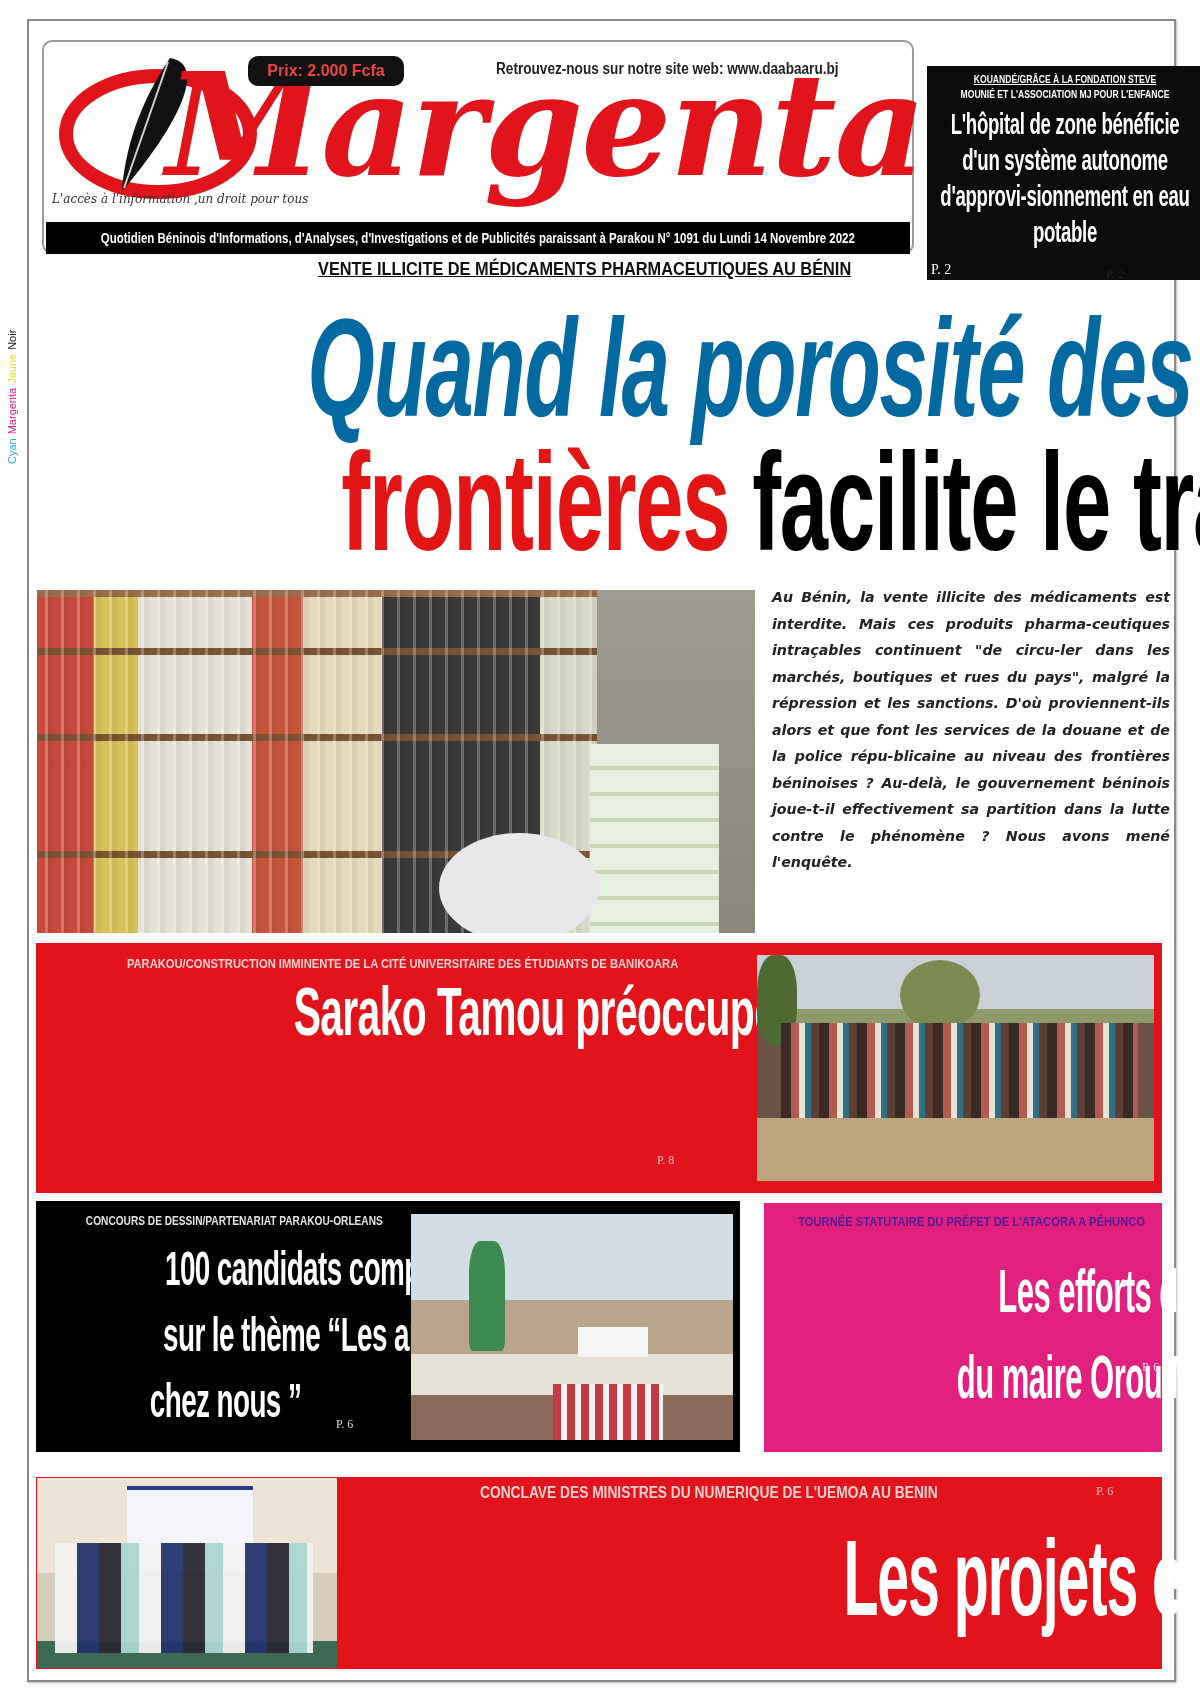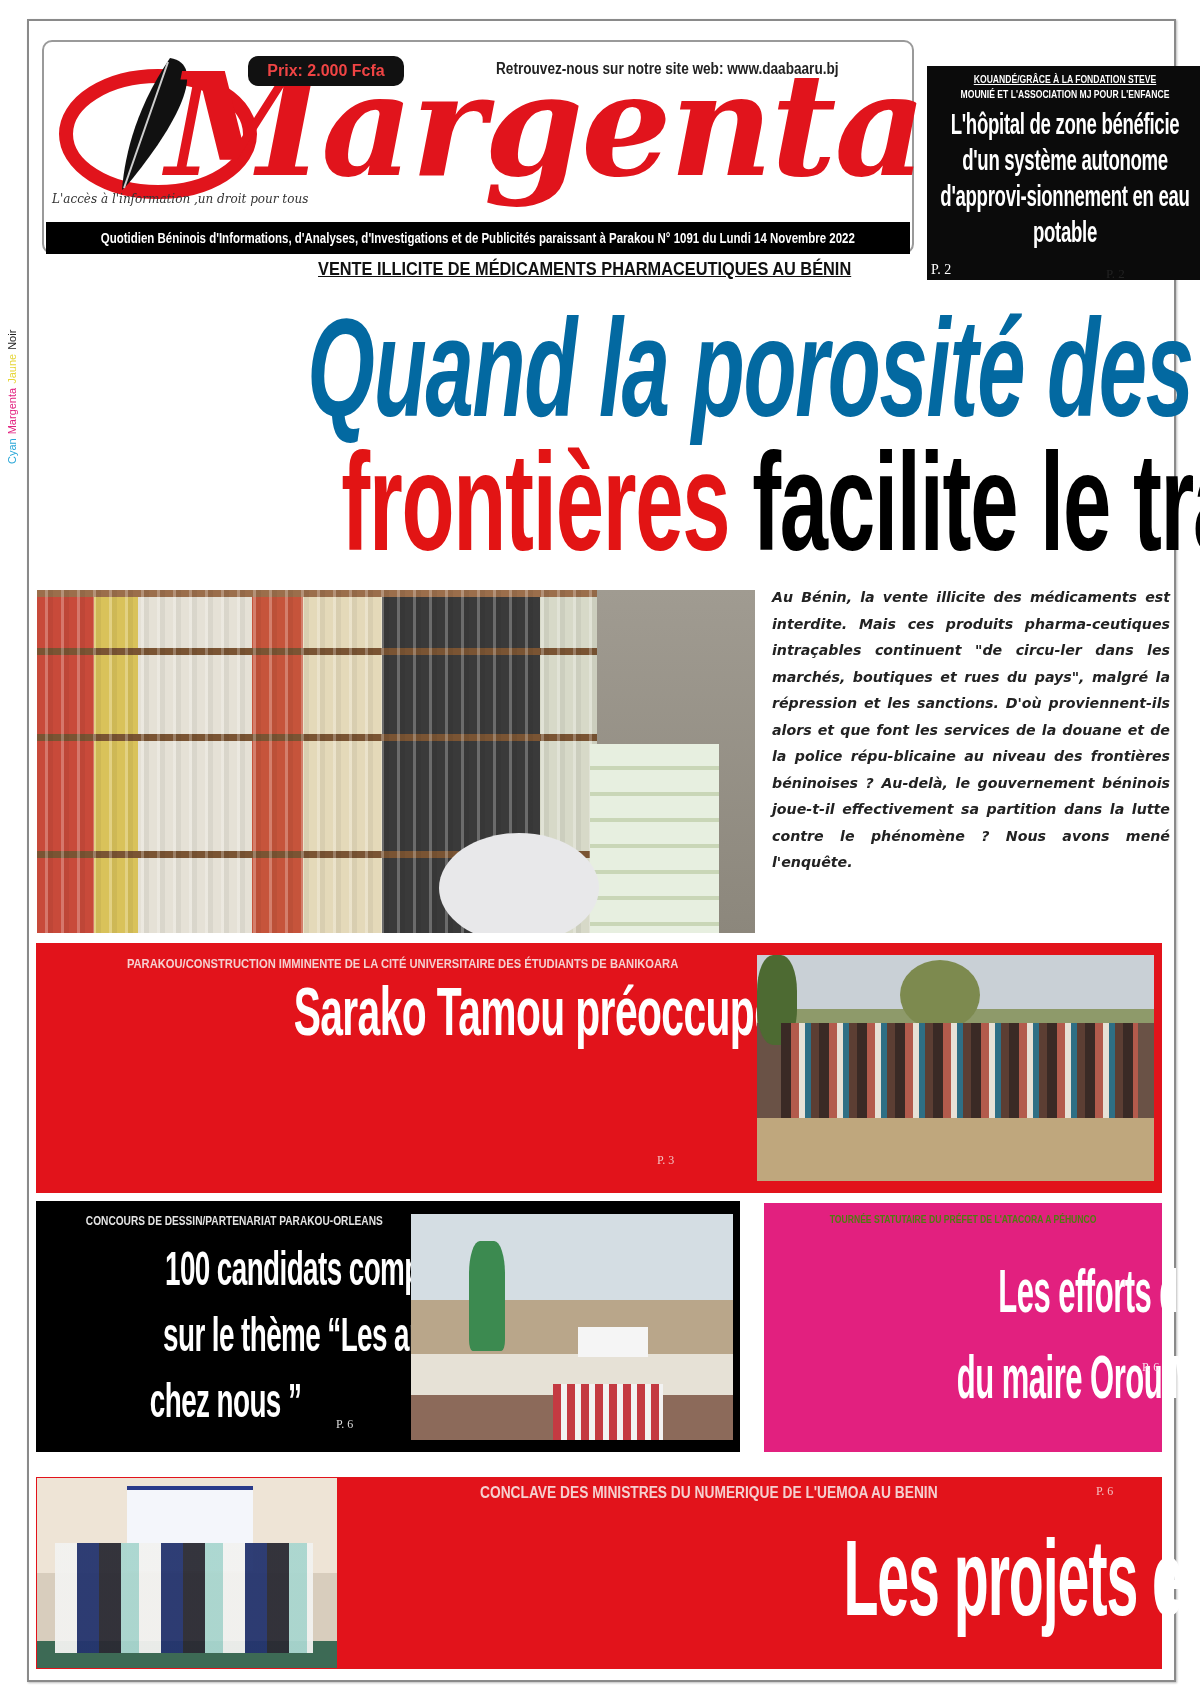--- a/index.html
+++ b/index.html
@@ -78,21 +78,21 @@
   .bb-title .inner { display: inline-block; transform: scaleX(0.58); transform-origin: center top; letter-spacing: -1px; }
   .bb-page { left: 336px; top: 1417px; font-family: "Liberation Serif", serif; font-size: 12px; color: #ddd; }
   .drawing-photo { left: 411px; top: 1214px; width: 322px; height: 226px;
     background: linear-gradient(180deg, #d4dde3 0 38%, #b9a68a 38% 62%, #e6e1d6 62% 80%, #8c6a5a 80%); }
   .drawing-photo .p1 { position: absolute; left: 18%; top: 12%; width: 36px; height: 110px; background: #3c8a50; border-radius: 30% 30% 10% 10%; }
   .drawing-photo .p2 { position: absolute; left: 52%; top: 50%; width: 70px; height: 30px; background: #f5f5f5; }
   .drawing-photo .p3 { position: absolute; left: 44%; bottom: 0; width: 110px; height: 56px; background: repeating-linear-gradient(90deg, #c43a42 0 8px, #f2f2f2 8px 14px); }
 
   
   .mag-box { left: 764px; top: 1203px; width: 398px; height: 249px; background: #e2207f; }
-  .mag-kicker { left: 770px; top: 1214px; width: 386px; text-align: center; font-weight: bold; font-size: 10px; color: #4d7c0f; text-decoration: underline; white-space: nowrap; }
+  .mag-kicker { left: 770px; top: 1214px; width: 386px; text-align: center; font-weight: bold; font-size: 13px; color: #4c1d95; text-decoration: underline; white-space: nowrap; }
   .mag-kicker span { display: inline-block; transform: scaleX(0.86); }
   .mag-title { left: 764px; top: 1248px; width: 398px; text-align: center; color: #fff; font-weight: bold; font-size: 62px; line-height: 86px; white-space: nowrap; }
   .mag-title .inner { display: inline-block; transform: scaleX(0.5); transform-origin: center top; letter-spacing: -1px; }
   .mag-page { left: 1142px; top: 1360px; font-family: "Liberation Serif", serif; font-size: 12px; color: #fbe0ee; }
 
   
   .bottom-red { left: 36px; top: 1477px; width: 1126px; height: 192px; background: #e2131b; }
   .ministers-photo { left: 37px; top: 1478px; width: 300px; height: 190px;
     background: linear-gradient(180deg, #eee4d6 0 50%, #d8cdbd 50% 86%, #3d6a55 86%); }
   .ministers-photo .banner { position: absolute; left: 30%; top: 4%; width: 42%; height: 45%; background: #f4f6fb; border-top: 4px solid #2a3a8a; }
@@ -153,21 +153,21 @@
   <div class="boxes"></div>
   <div class="bag"></div>
 </div>
 <div class="abs lede">Au Bénin, la vente illicite des médicaments est interdite. Mais ces produits pharma-ceutiques intraçables continuent "de circu-ler dans les marchés, boutiques et rues du pays", malgré la répression et les sanctions. D'où proviennent-ils alors et que font les services de la douane et de la police répu-blicaine au niveau des frontières béninoises ? Au-delà, le gouvernement béninois joue-t-il effectivement sa partition dans la lutte contre le phénomène ? Nous avons mené l'enquête.</div>
 
 <div class="abs band-red"></div>
 <div class="abs band-kicker"><span>PARAKOU/CONSTRUCTION IMMINENTE DE LA CITÉ UNIVERSITAIRE DES ÉTUDIANTS DE BANIKOARA</span></div>
 <div class="abs band-title">
   <div><span class="inner">Sarako Tamou préoccupé par l'éducation</span></div>
 </div>
-<div class="abs band-page">P. 3</div>
+<div class="abs band-page">P. 8</div>
 <div class="abs photo group-photo" title="Photo de groupe">
   <div class="tree2"></div>
   <div class="tree"></div>
   <div class="people"></div>
 </div>
 
 <div class="abs black-box"></div>
 <div class="abs bb-kicker"><span>CONCOURS DE DESSIN/PARTENARIAT PARAKOU-ORLEANS</span></div>
 <div class="abs bb-title">
   <div><span class="inner">100 candidats compétissent</span></div>

